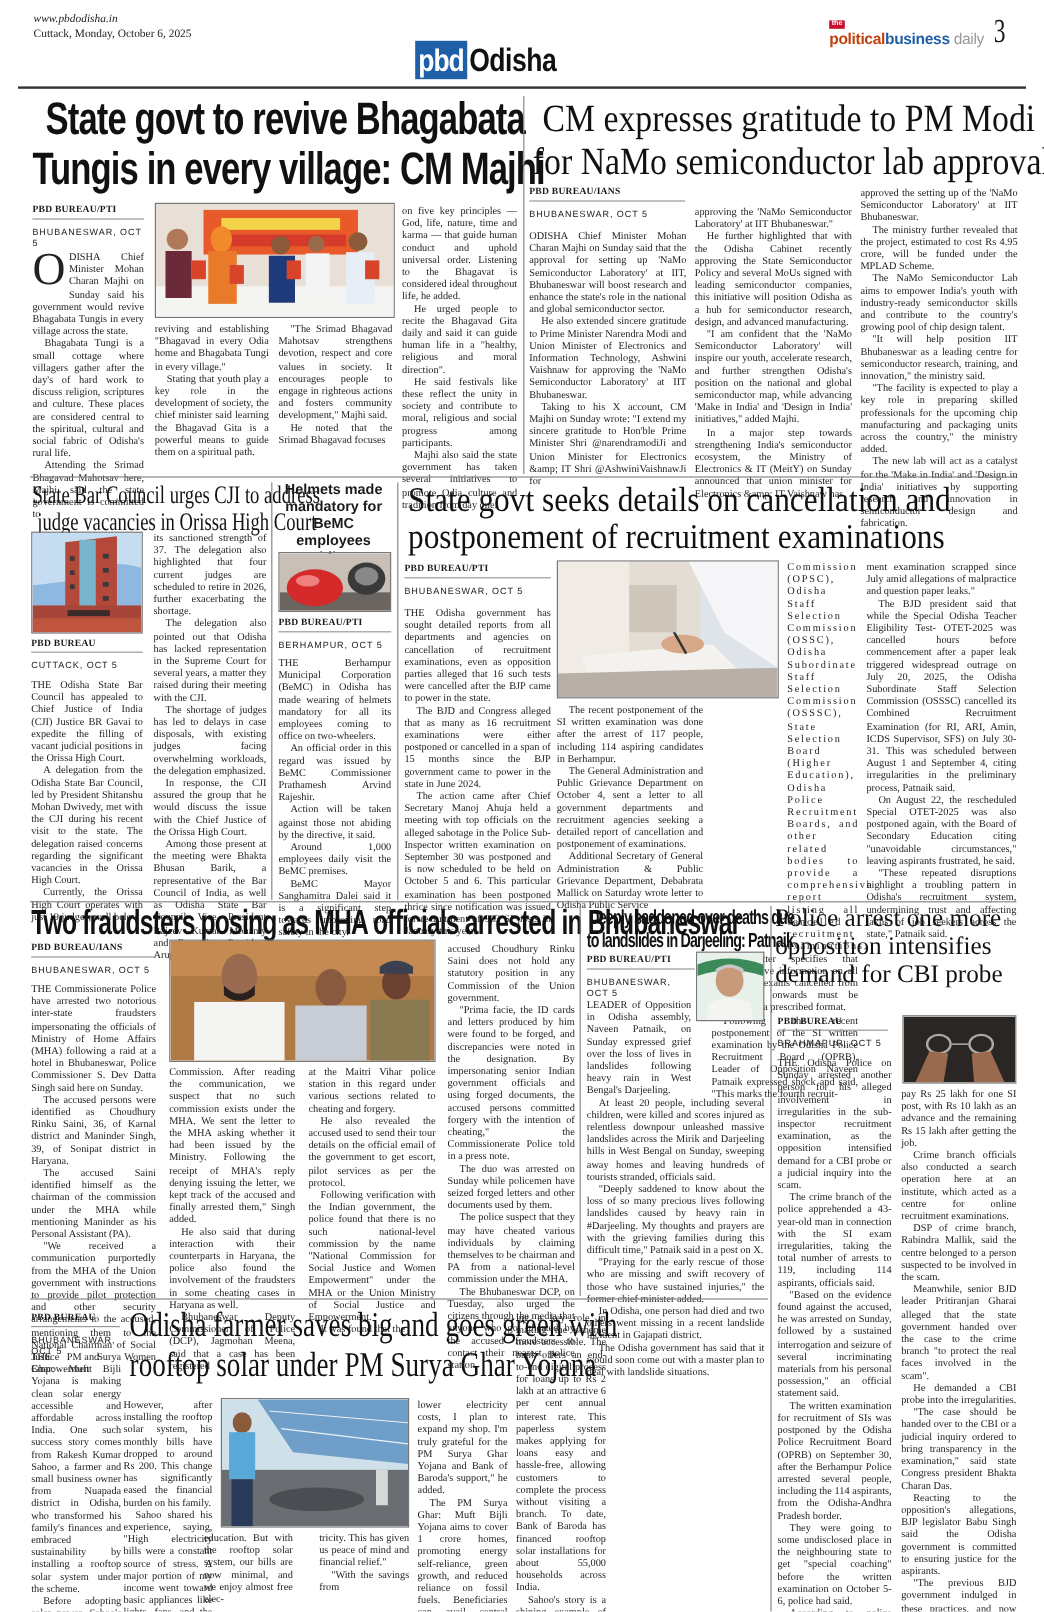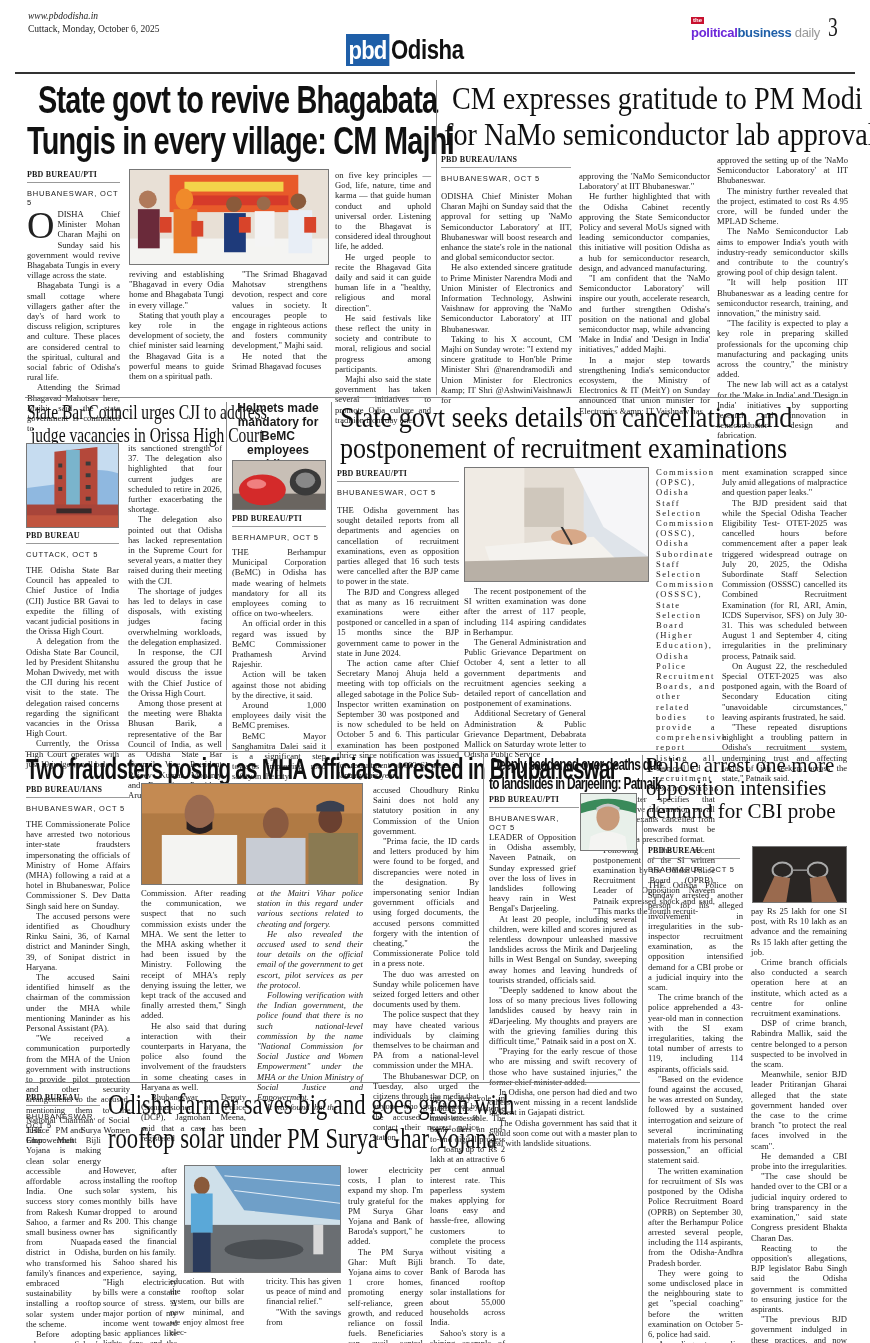--- a/index.html
+++ b/index.html
@@ -6,21 +6,21 @@
   body { width: 870px; height: 1343px; background: #fff; color: #1a1a1a; font-family: "Liberation Serif", serif; overflow: hidden; position: relative; }
   .abs { position: absolute; }
   .masthead-left { left: 28px; top: 10px; font-size: 9.5px; line-height: 13px; font-family: "Liberation Serif", serif; color: #222; }
   .masthead-left .url { font-style: italic; }
   .logo { left: 346px; top: 33px; height: 34px; display: flex; align-items: center; }
   .logo .pbd { background: #1f5fa8; color: #fff; font-family: "Liberation Sans", sans-serif; font-weight: 700; font-size: 26px; line-height: 32px; padding: 0 3px; letter-spacing: -1px; transform: scaleX(0.85); transform-origin: left; }
   .logo .odisha { font-family: "Liberation Sans", sans-serif; font-weight: 700; font-size: 27px; color: #111; margin-left: -6px; transform: scaleX(0.82); transform-origin: left; letter-spacing: -0.5px; }
   .brand-right { right: 30px; top: 14px; display: flex; align-items: flex-end; gap: 6px; }
   .brand-right .the { position: absolute; left: 0; top: 1px; background: #c8102e; color: #fff; font-family: "Liberation Sans", sans-serif; font-size: 6px; font-weight: 700; padding: 0 2px; line-height: 7px; }
   .brand-right .wordmark { font-family: "Liberation Sans", sans-serif; font-size: 13px; font-weight: 700; margin-top: 9px; letter-spacing: -0.3px; }
-  .brand-right .w1 { color: #6d28d9; }
+  .brand-right .w1 { color: #c2410c; }
   .brand-right .w2 { color: #1f5fa8; }
   .brand-right .w3 { color: #9a9a9a; font-weight: 400; }
   .brand-right .pageno { font-family: "Liberation Serif", serif; font-size: 28px; line-height: 26px; transform: scaleX(0.7); }
   .rule-top { left: 15px; right: 15px; top: 72px; height: 1.5px; background: #333; }
   .hline { height: 1px; background: #888; }
   .vline { width: 1px; background: #888; }
 
   .hl-cond { font-family: "Liberation Sans", sans-serif; font-weight: 700; letter-spacing: -1px; transform-origin: left top; white-space: nowrap; color: #111; }
   .hl-serif { font-family: "Liberation Serif", serif; color: #111; white-space: nowrap; transform-origin: left top; }
   .byline { font-family: Liberation Serif, serif; font-weight: 700; font-size: 8px; letter-spacing: 0.2px; border-bottom: 1px solid #999; padding-bottom: 3px; }
@@ -270,21 +270,21 @@
     <ellipse cx="190" cy="36" rx="12" ry="14" fill="#6a4030"></ellipse>
     <path d="M176 22 Q190 12 204 22 L204 28 L176 28 Z" fill="#3a4050"></path>
     <rect x="168" y="50" width="50" height="52" fill="#8a7a52"></rect>
   </svg>
 </div>
 <div class="abs body-text" style="left:141px; top:888px; width:105px;">
   <p class="first">Commission. After reading the communication, we suspect that no such commission exists under the MHA. We sent the letter to the MHA asking whether it had been issued by the Ministry. Following the receipt of MHA's reply denying issuing the letter, we kept track of the accused and finally arrested them," Singh added.</p>
   <p>He also said that during interaction with their counterparts in Haryana, the police also found the involvement of the fraudsters in some cheating cases in Haryana as well.</p>
   <p>Bhubaneswar Deputy Commissioner of Police (DCP), Jagmohan Meena, said that a case has been registered</p>
 </div>
-<div class="abs body-text" style="left:257px; top:888px; width:106px;font-style:italic;">
+<div class="abs body-text" style="left:257px; top:888px; width:106px;">
   <p class="first">at the Maitri Vihar police station in this regard under various sections related to cheating and forgery.</p>
   <p>He also revealed the accused used to send their tour details on the official email of the government to get escort, pilot services as per the protocol.</p>
   <p>Following verification with the Indian government, the police found that there is no such national-level commission by the name "National Commission for Social Justice and Women Empowerment" under the MHA or the Union Ministry of Social Justice and Empowerment.</p>
   <p>It was found that the</p>
 </div>
 <div class="abs body-text" style="left:373px; top:785px; width:106px;">
   <p class="first">accused Choudhury Rinku Saini does not hold any statutory position in any Commission of the Union government.</p>
   <p>"Prima facie, the ID cards and letters produced by him were found to be forged, and discrepancies were noted in the designation. By impersonating senior Indian government officials and using forged documents, the accused persons committed forgery with the intention of cheating," the Commissionerate Police told in a press note.</p>
   <p>The duo was arrested on Sunday while policemen have seized forged letters and other documents used by them.</p>
   <p>The police suspect that they may have cheated various individuals by claiming themselves to be chairman and PA from a national-level commission under the MHA.</p>

